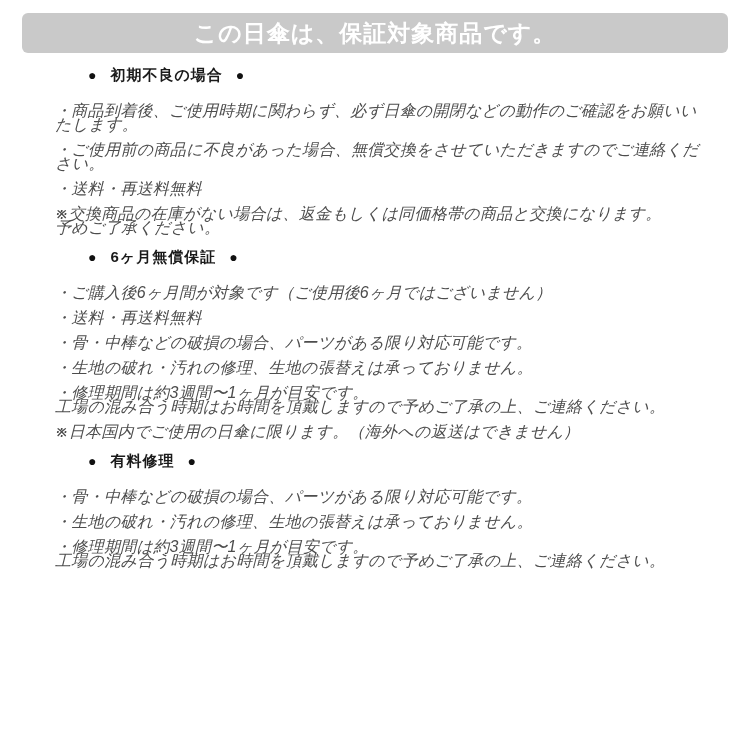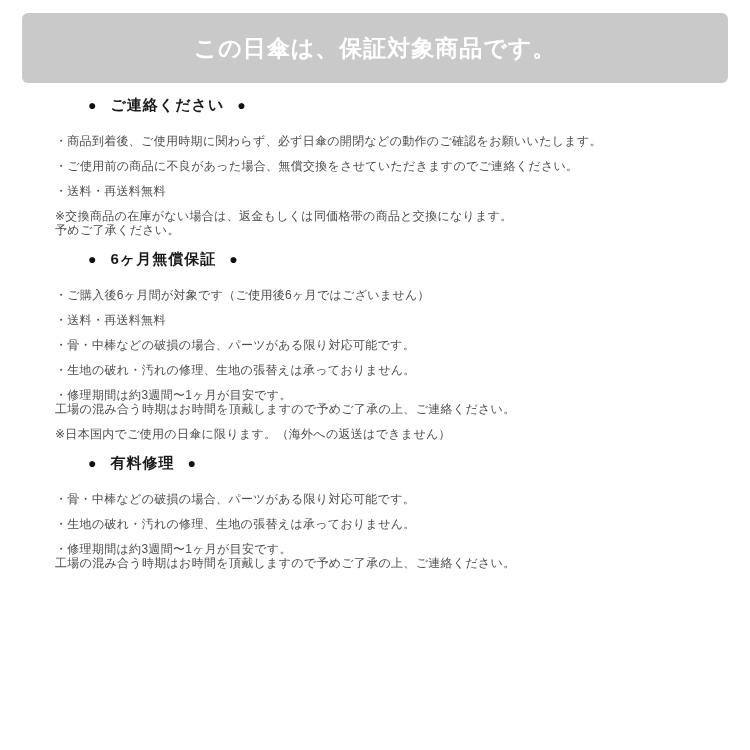--- a/index.html
+++ b/index.html
@@ -5,21 +5,21 @@
   * { margin: 0; padding: 0; box-sizing: border-box; }
   html, body {
     width: 750px;
     height: 750px;
     background: #ffffff;
     font-family: "Liberation Sans", "DejaVu Sans", sans-serif;
     overflow: hidden;
   }
   .banner {
     margin: 13px 22px 13px 22px;
-    height: 70px;
+    height: 40px;
     background: #c9c9c9;
     border-radius: 6px;
     display: flex;
     align-items: center;
     justify-content: center;
   }
   .banner-title {
     color: #ffffff;
     font-size: 23px;
     font-weight: bold;
@@ -39,43 +39,44 @@
     font-weight: bold;
     color: #1a1a1a;
     letter-spacing: 1px;
   }
   .bullet {
     font-size: 14px;
     line-height: 16px;
     color: #111111;
   }
   .item {
-    font-size: 12px;
+    font-size: 16px;
     line-height: 14px;
     margin-bottom: 11px;
     color: #4d4d4d;
     white-space: pre-line;
     letter-spacing: 0.3px;
+    font-style: italic;
   }
 </style>
 </head>
 <body>
 
 <div class="page">
 
   <div class="banner">
     <span class="banner-title">この日傘は、保証対象商品です。</span>
   </div>
 
   <div class="content">
 
     <section>
       <h2 class="section-title">
         <span class="bullet">●</span>
-        <span>ご連絡ください</span>
+        <span>初期不良の場合</span>
         <span class="bullet">●</span>
       </h2>
       <p class="item">・商品到着後、ご使用時期に関わらず、必ず日傘の開閉などの動作のご確認をお願いいたします。</p>
       <p class="item">・ご使用前の商品に不良があった場合、無償交換をさせていただきますのでご連絡ください。</p>
       <p class="item">・送料・再送料無料</p>
       <p class="item">※交換商品の在庫がない場合は、返金もしくは同価格帯の商品と交換になります。
 予めご了承ください。</p>
     </section>
 
     <section>

